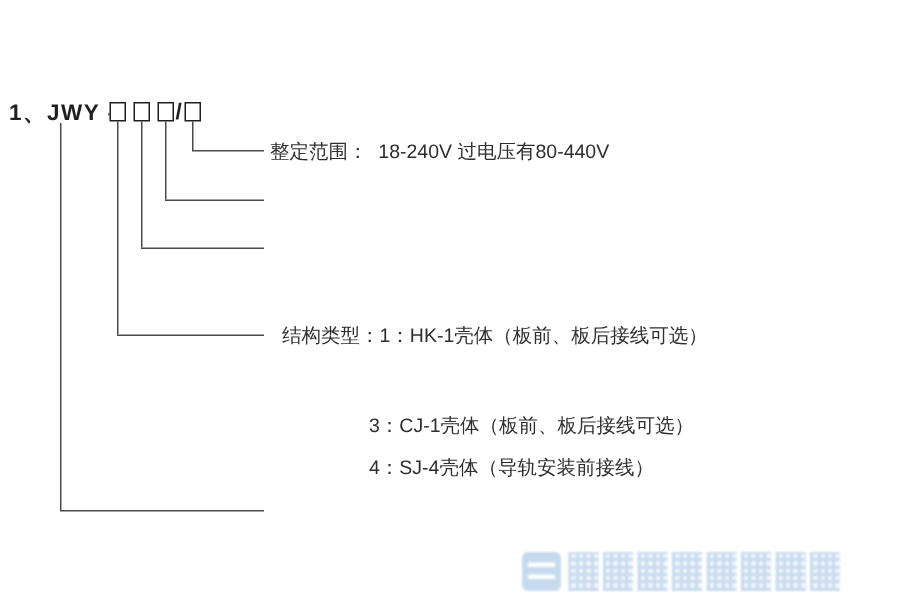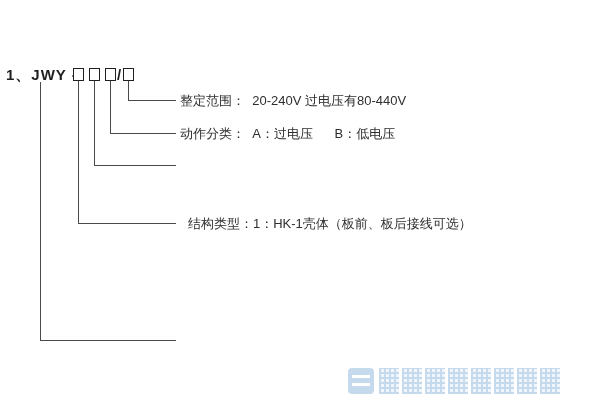--- a/index.html
+++ b/index.html
@@ -79,23 +79,24 @@
 
   <div class="vline" style="left:94px; top:81px; height:84px;"></div>
   <div class="hline" style="left:94px; top:165px; width:82px;"></div>
 
   <div class="vline" style="left:78px; top:81px; height:142px;"></div>
   <div class="hline" style="left:78px; top:223px; width:98px;"></div>
 
   <div class="vline" style="left:40px; top:82px; height:258px;"></div>
   <div class="hline" style="left:40px; top:340px; width:136px;"></div>
 
-  <div class="label" style="left:180px; top:93px;">整定范围：  20-240V 过电压有80-440V</div>
-  <div class="label" style="left:180px; top:126px;">动作分类：  A：过电压      B：低电压</div>
+  <div class="label" style="left:180px; top:93px;">整定范围：  18-240V 过电压有80-440V</div>
   <div class="label" style="left:188px; top:216px;">结构类型：1：HK-1壳体（板前、板后接线可选）</div>
+  <div class="label" style="left:246px; top:276px;">3：CJ-1壳体（板前、板后接线可选）</div>
+  <div class="label" style="left:246px; top:304px;">4：SJ-4壳体（导轨安装前接线）</div>
 
   <div class="watermark">
     <div class="wm-icon"></div>
     <div>
       <span class="wm-block"></span><span class="wm-block"></span><span class="wm-block"></span><span class="wm-block"></span><span class="wm-block"></span><span class="wm-block"></span><span class="wm-block"></span><span class="wm-block"></span>
     </div>
   </div>
 
 </div>
 

